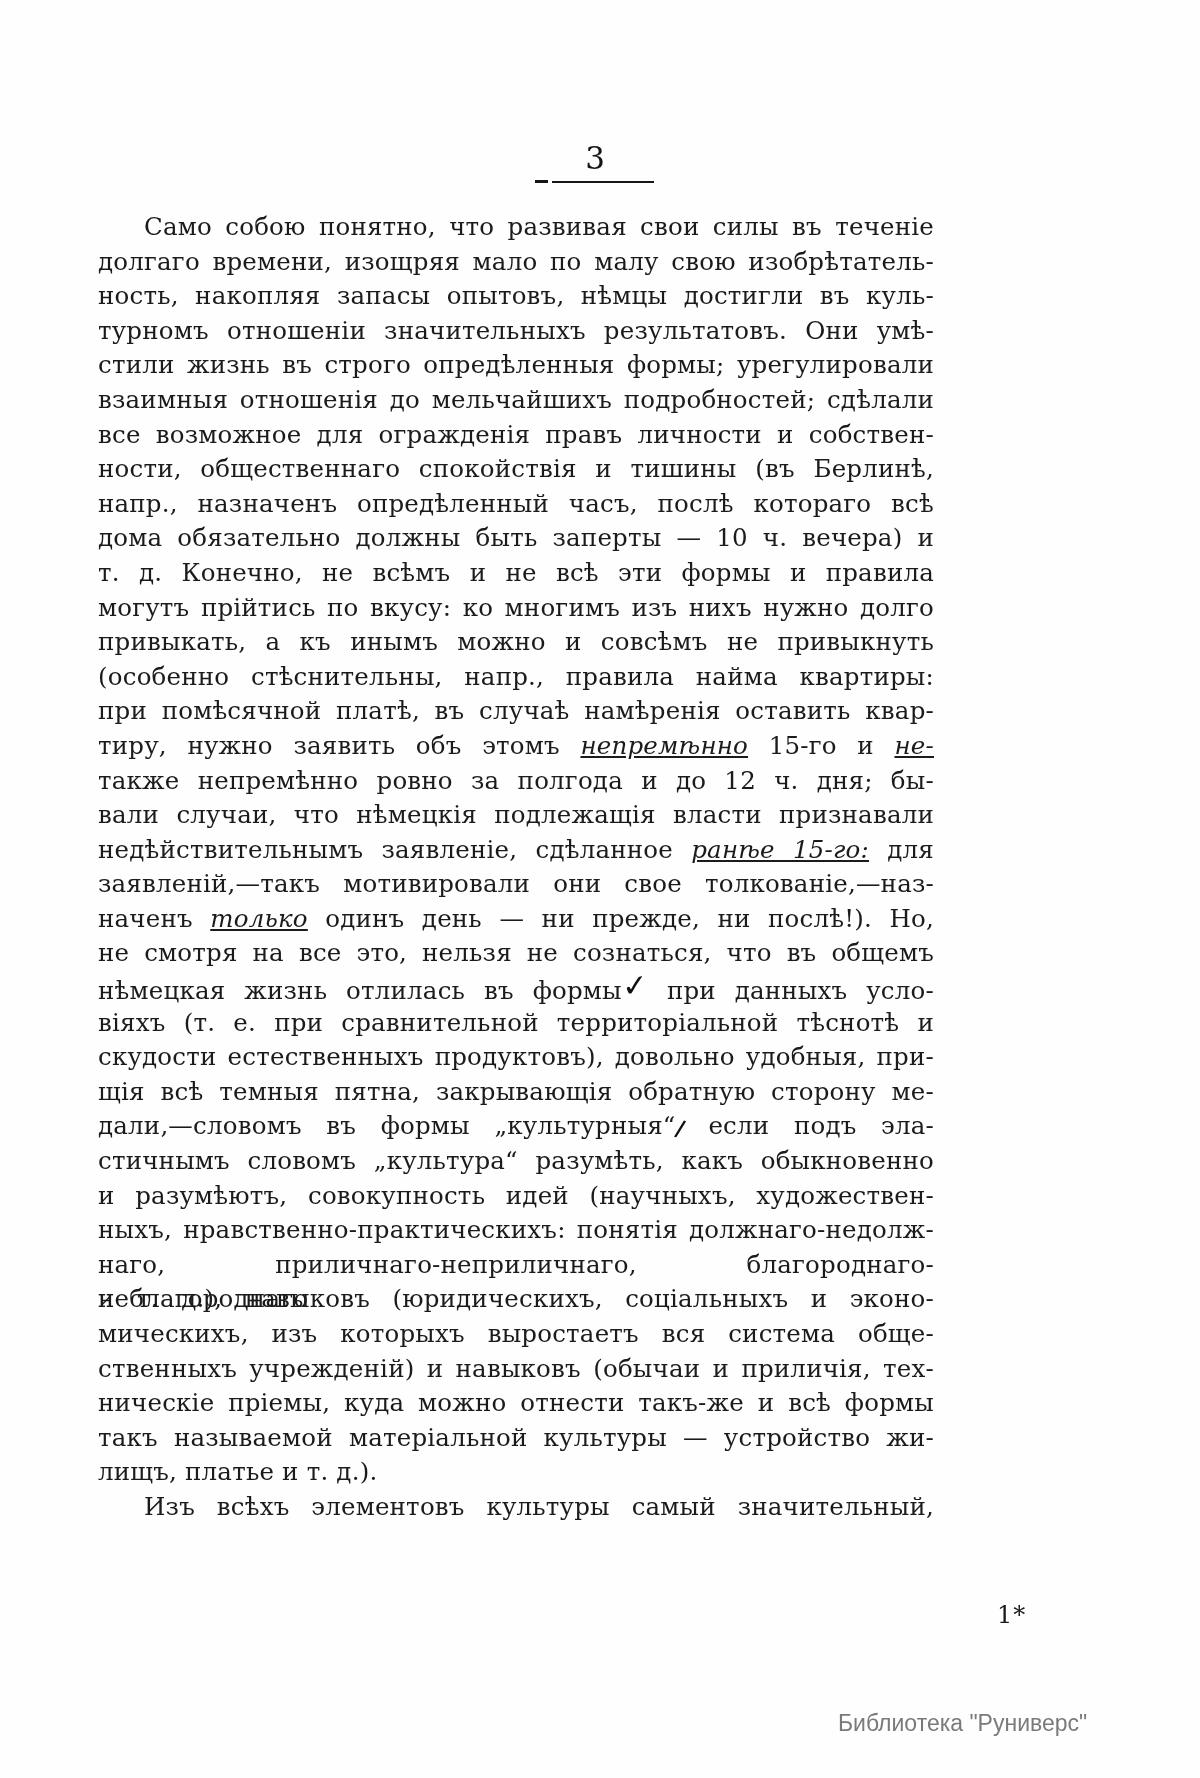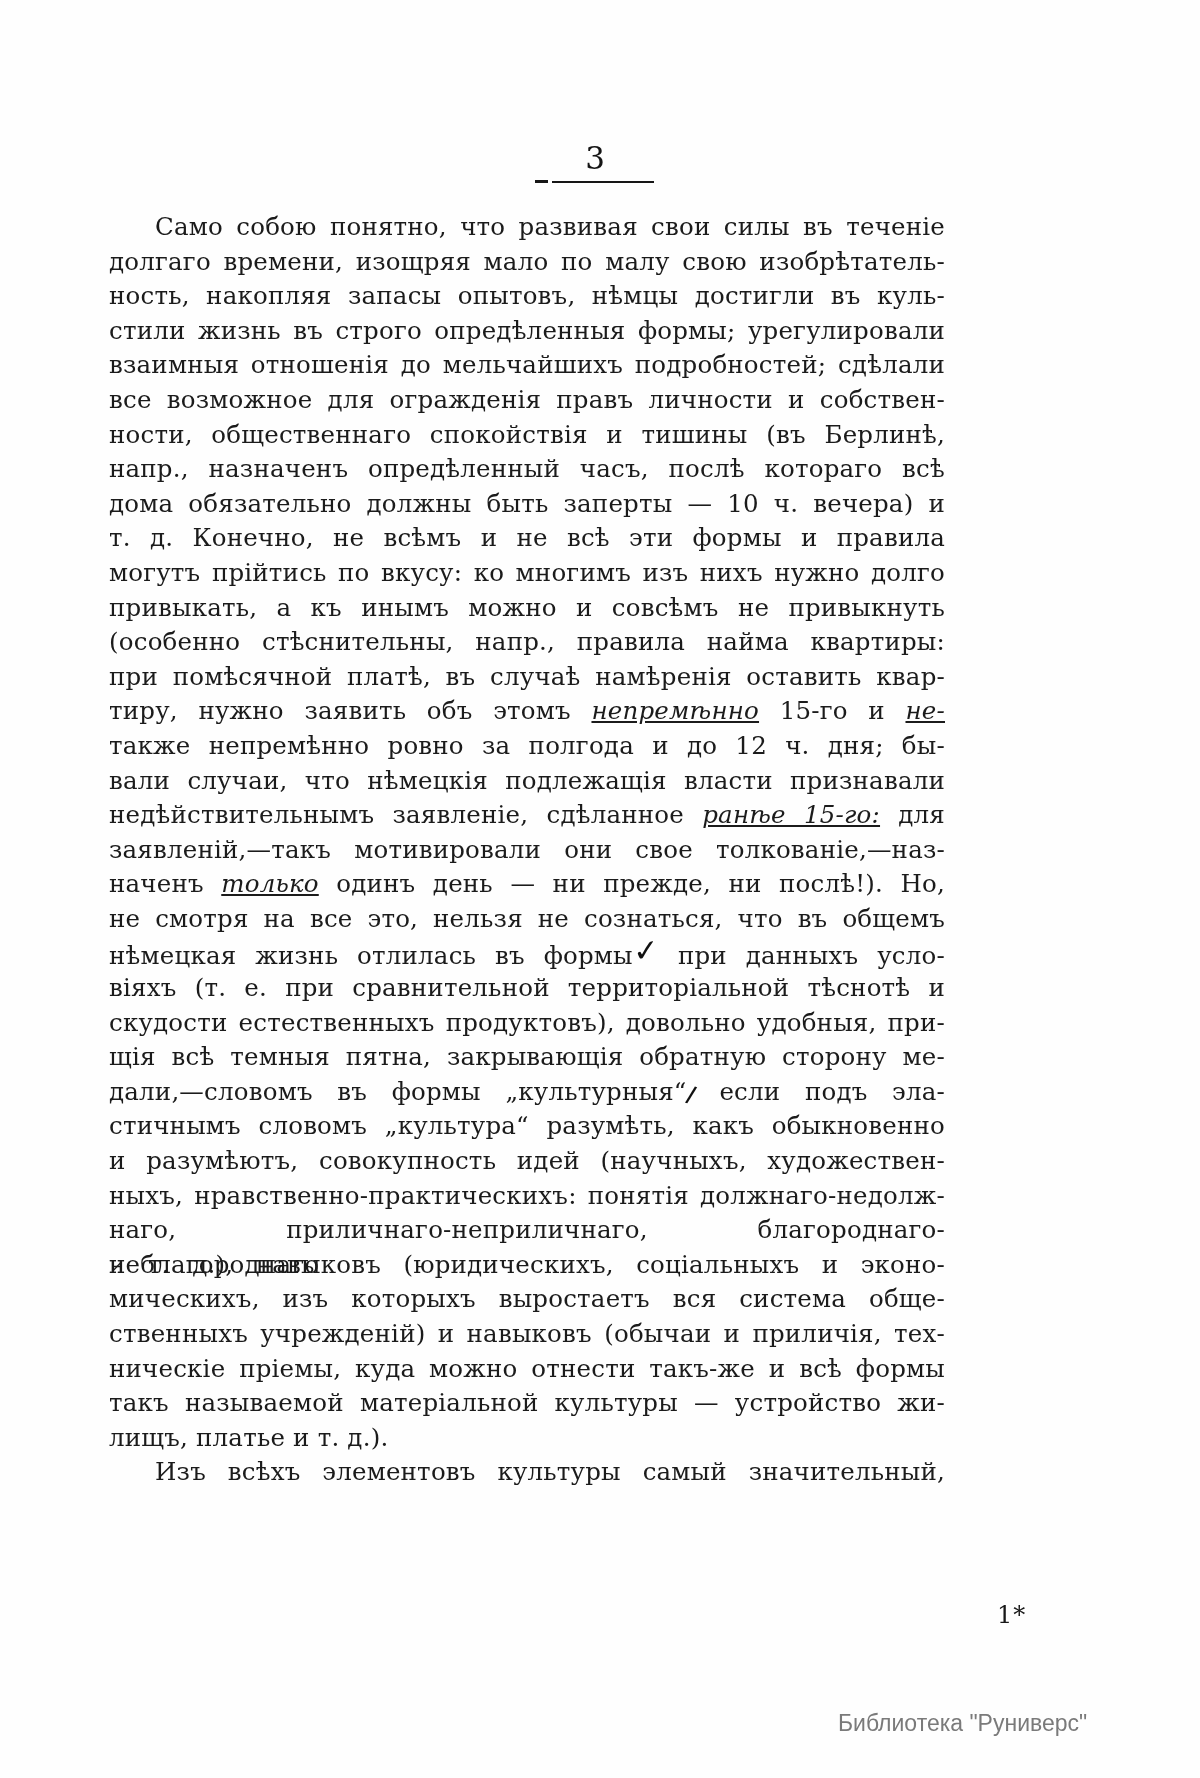--- a/index.html
+++ b/index.html
@@ -18,21 +18,21 @@
   }
   .header-rule {
     position:absolute; left:552px; top:181px; width:102px; height:2px;
     background:#161616;
   }
   .header-rule-tick {
     position:absolute; left:535px; top:180px; width:13px; height:3px;
     background:#161616;
   }
   .text-block {
-    position:absolute; left:109px; top:210px; width:836px;
+    position:absolute; left:98px; top:210px; width:836px;
   }
   .line {
     height:34.6px; line-height:34.6px;
     font-size:24.5px;
     letter-spacing:0.2px;
     white-space:normal;
     text-align:justify;
     text-align-last:justify;
     overflow:visible;
   }
@@ -63,20 +63,21 @@
 
   <div class="page-number">3</div>
 
   <div class="header-rule-tick"></div>
   <div class="header-rule"></div>
 
   <div class="text-block">
       <div class="line indent"><span>Само собою понятно, что развивая свои силы въ теченіе</span></div>
       <div class="line"><span>долгаго времени, изощряя мало по малу свою изобрѣтатель-</span></div>
       <div class="line"><span>ность, накопляя запасы опытовъ, нѣмцы достигли въ куль-</span></div>
+      <div class="line"><span>турномъ отношеніи значительныхъ результатовъ. Они умѣ-</span></div>
       <div class="line"><span>стили жизнь въ строго опредѣленныя формы; урегулировали</span></div>
       <div class="line"><span>взаимныя отношенія до мельчайшихъ подробностей; сдѣлали</span></div>
       <div class="line"><span>все возможное для огражденія правъ личности и собствен-</span></div>
       <div class="line"><span>ности, общественнаго спокойствія и тишины (въ Берлинѣ,</span></div>
       <div class="line"><span>напр., назначенъ опредѣленный часъ, послѣ котораго всѣ</span></div>
       <div class="line"><span>дома обязательно должны быть заперты — 10 ч. вечера) и</span></div>
       <div class="line"><span>т. д. Конечно, не всѣмъ и не всѣ эти формы и правила</span></div>
       <div class="line"><span>могутъ прійтись по вкусу: ко многимъ изъ нихъ нужно долго</span></div>
       <div class="line"><span>привыкать, а къ инымъ можно и совсѣмъ не привыкнуть</span></div>
       <div class="line"><span>(особенно стѣснительны, напр., правила найма квартиры:</span></div>

